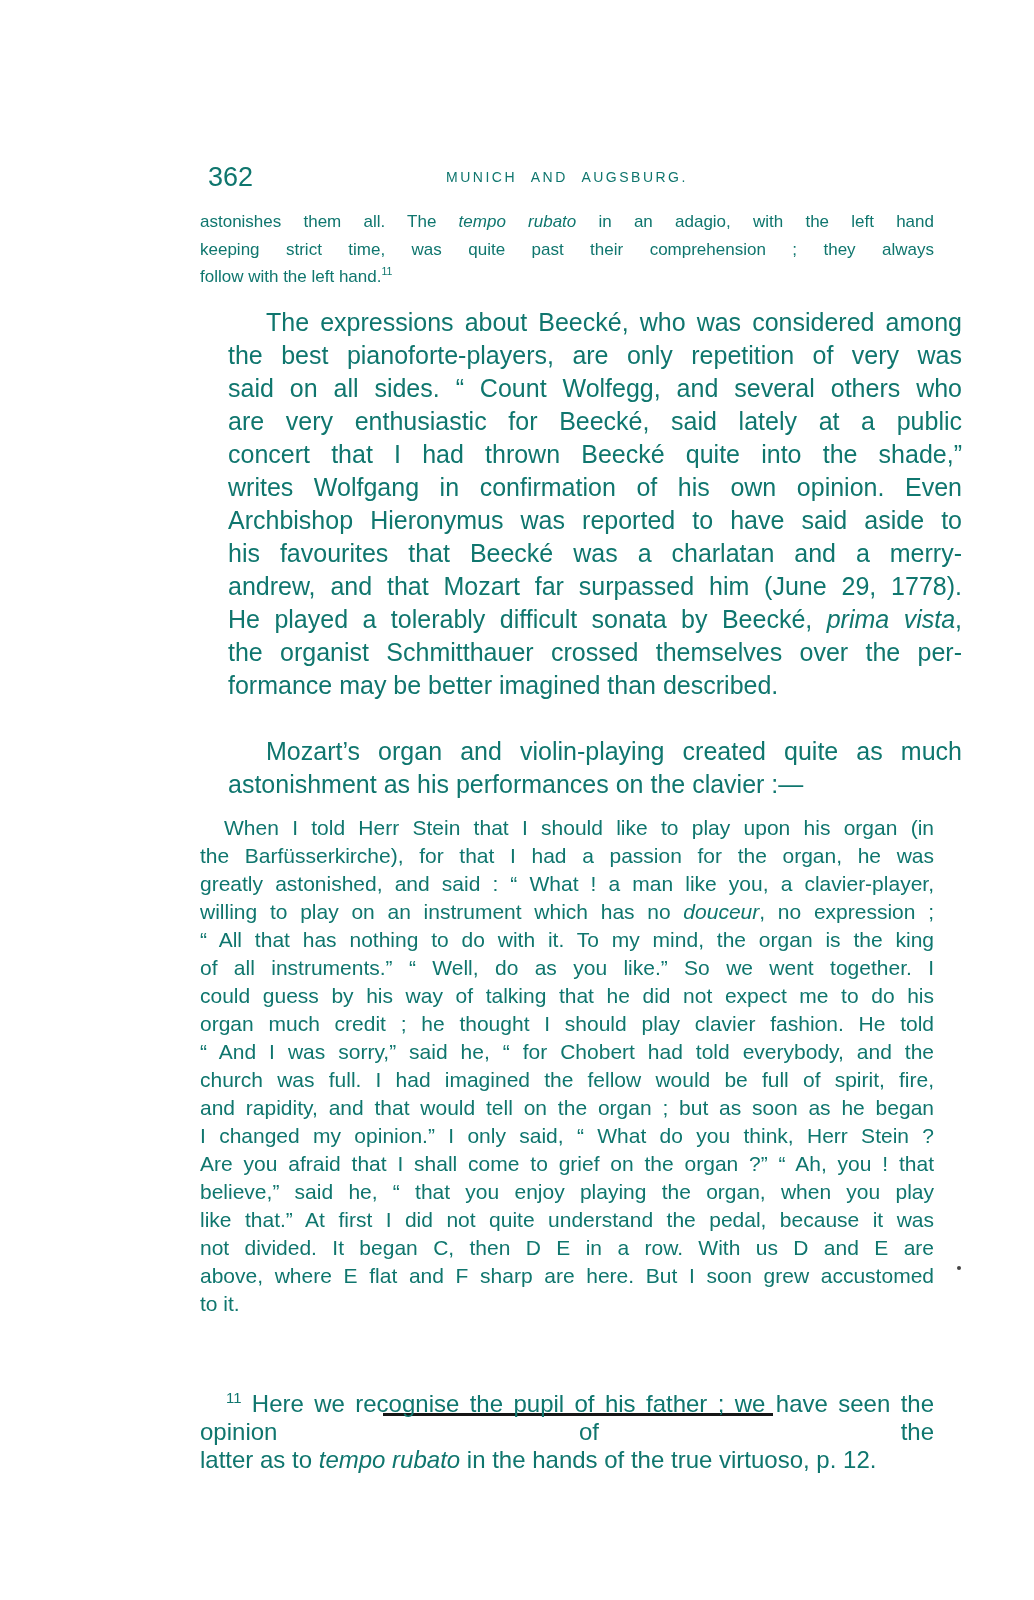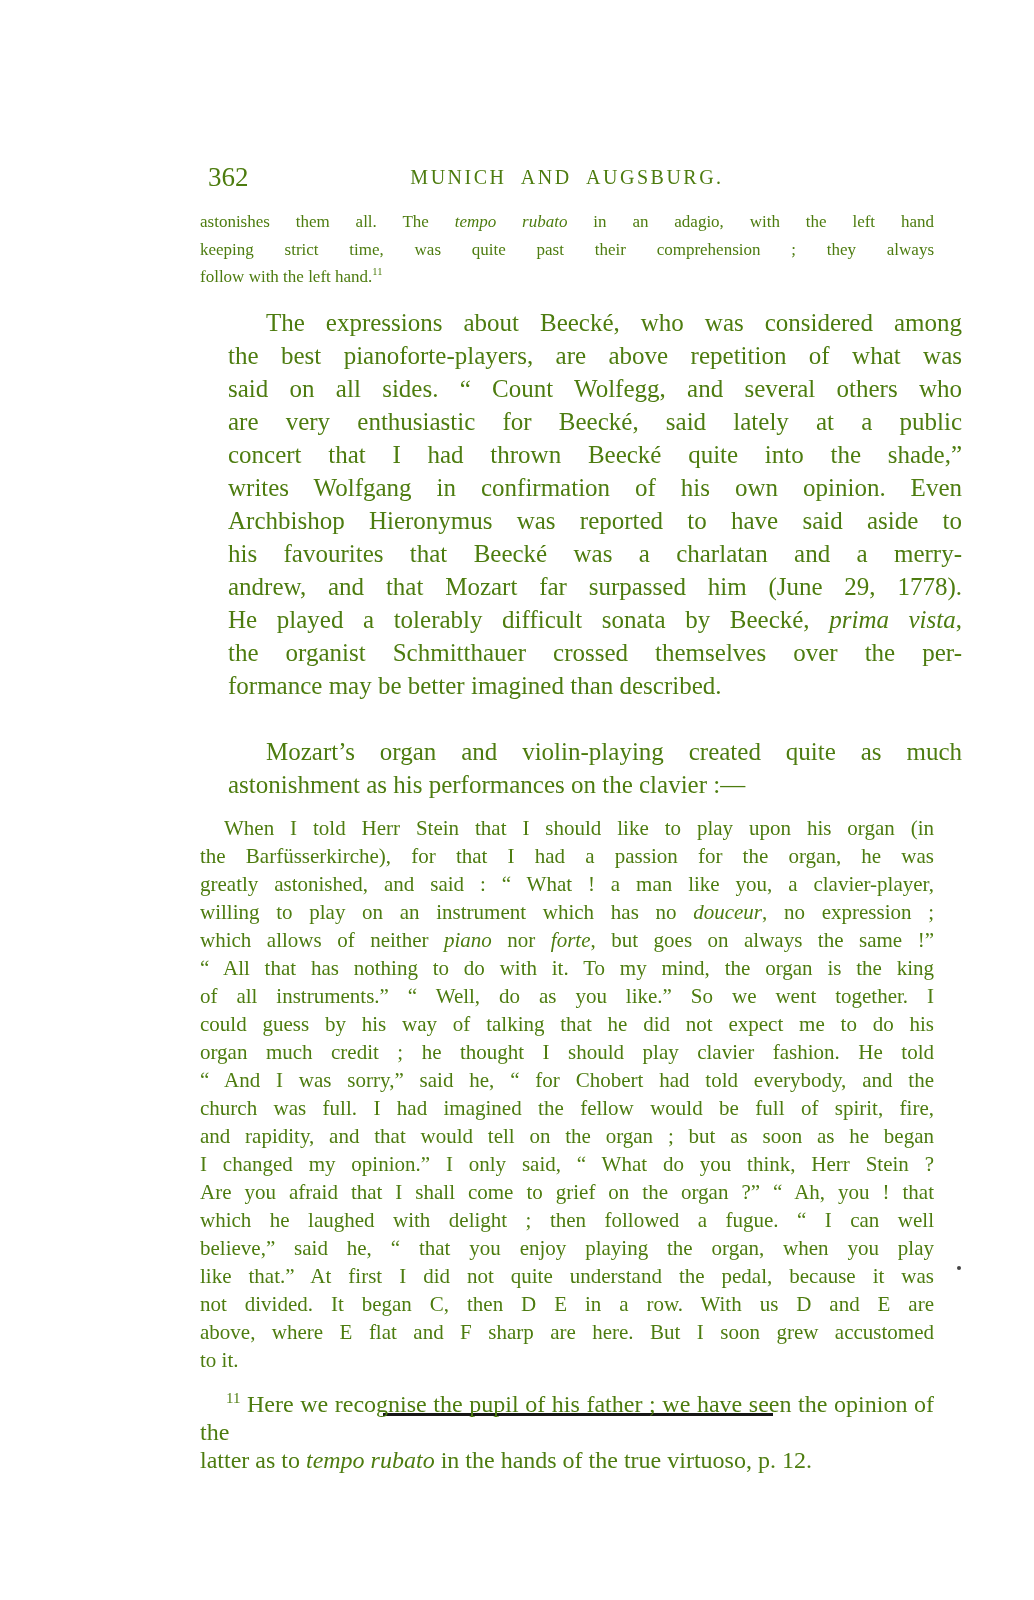--- a/index.html
+++ b/index.html
@@ -1,34 +1,34 @@
 <!DOCTYPE html>
 <html><head>
 <meta charset="utf-8">
 <style>
   html,body { margin:0; padding:0; }
   .page {
     position:relative;
     width:982px; height:1600px;
     background:#ffffff;
-    color:#4d7c0f;
-    font-family:Liberation Serif, serif;
+    color:#0f766e;
+    font-family:Liberation Sans, sans-serif;
     overflow:hidden;
   }
   .content-block { position:absolute; left:200px; width:734px; }
 
   
   .header { top:162px; height:30px; }
   .page-number {
     position:absolute; left:8px; top:0;
     font-size:27px; line-height:30px;
   }
   .running-title {
     text-align:center;
-    font-size:20px; line-height:30px;
+    font-size:14px; line-height:30px;
     letter-spacing:2.5px; word-spacing:8px;
   }
 
   
   .smalltext { font-size:17px; line-height:27.5px; }
   .continuation { top:208px; }
   .bodytext { font-size:25px; line-height:33px;margin-left:28px; }
   .body-1 { top:306px; }
   .body-2 { top:735px; }
   .quote { top:802px; font-size:21px; line-height:28px; }
@@ -66,21 +66,21 @@
   </div>
 
   <div class="content-block smalltext continuation">
       <div class="line">astonishes them all. The <i>tempo rubato</i> in an adagio, with the left hand</div>
       <div class="line">keeping strict time, was quite past their comprehension ; they always</div>
       <div class="line flush">follow with the left hand.<sup>11</sup></div>
     </div>
 
   <div class="content-block bodytext body-1">
       <div class="line indent">The expressions about Beecké, who was considered among</div>
-      <div class="line">the best pianoforte-players, are above repetition of what was</div>
+      <div class="line">the best pianoforte-players, are only repetition of very was</div>
       <div class="line">said on all sides. “ Count Wolfegg, and several others who</div>
       <div class="line">are very enthusiastic for Beecké, said lately at a public</div>
       <div class="line">concert that I had thrown Beecké quite into the shade,”</div>
       <div class="line">writes Wolfgang in confirmation of his own opinion. Even</div>
       <div class="line">Archbishop Hieronymus was reported to have said aside to</div>
       <div class="line">his favourites that Beecké was a charlatan and a merry-</div>
       <div class="line">andrew, and that Mozart far surpassed him (June 29, 1778).</div>
       <div class="line">He played a tolerably difficult sonata by Beecké, <i>prima vista</i>,</div>
       <div class="line">the organist Schmitthauer crossed themselves over the per-</div>
       <div class="line flush">formance may be better imagined than described.</div>
@@ -89,31 +89,29 @@
   <div class="content-block bodytext body-2">
       <div class="line indent">Mozart’s organ and violin-playing created quite as much</div>
       <div class="line flush">astonishment as his performances on the clavier :—</div>
     </div>
 
   <div class="content-block quote">
       <div class="line indent">When I told Herr Stein that I should like to play upon his organ (in</div>
       <div class="line">the Barfüsserkirche), for that I had a passion for the organ, he was</div>
       <div class="line">greatly astonished, and said : “ What ! a man like you, a clavier-player,</div>
       <div class="line">willing to play on an instrument which has no <i>douceur</i>, no expression ;</div>
-      <div class="line">which allows of neither <i>piano</i> nor <i>forte</i>, but goes on always the same !”</div>
       <div class="line">“ All that has nothing to do with it. To my mind, the organ is the king</div>
       <div class="line">of all instruments.” “ Well, do as you like.” So we went together. I</div>
       <div class="line">could guess by his way of talking that he did not expect me to do his</div>
       <div class="line">organ much credit ; he thought I should play clavier fashion. He told</div>
       <div class="line">“ And I was sorry,” said he, “ for Chobert had told everybody, and the</div>
       <div class="line">church was full. I had imagined the fellow would be full of spirit, fire,</div>
       <div class="line">and rapidity, and that would tell on the organ ; but as soon as he began</div>
       <div class="line">I changed my opinion.” I only said, “ What do you think, Herr Stein ?</div>
       <div class="line">Are you afraid that I shall come to grief on the organ ?” “ Ah, you ! that</div>
-      <div class="line">which he laughed with delight ; then followed a fugue. “ I can well</div>
       <div class="line">believe,” said he, “ that you enjoy playing the organ, when you play</div>
       <div class="line">like that.” At first I did not quite understand the pedal, because it was</div>
       <div class="line">not divided. It began C, then D E in a row. With us D and E are</div>
       <div class="line">above, where E flat and F sharp are here. But I soon grew accustomed</div>
       <div class="line flush">to it.</div>
     </div>
 
   <div class="footnote-rule"></div>
 
   <div class="content-block footnote">

